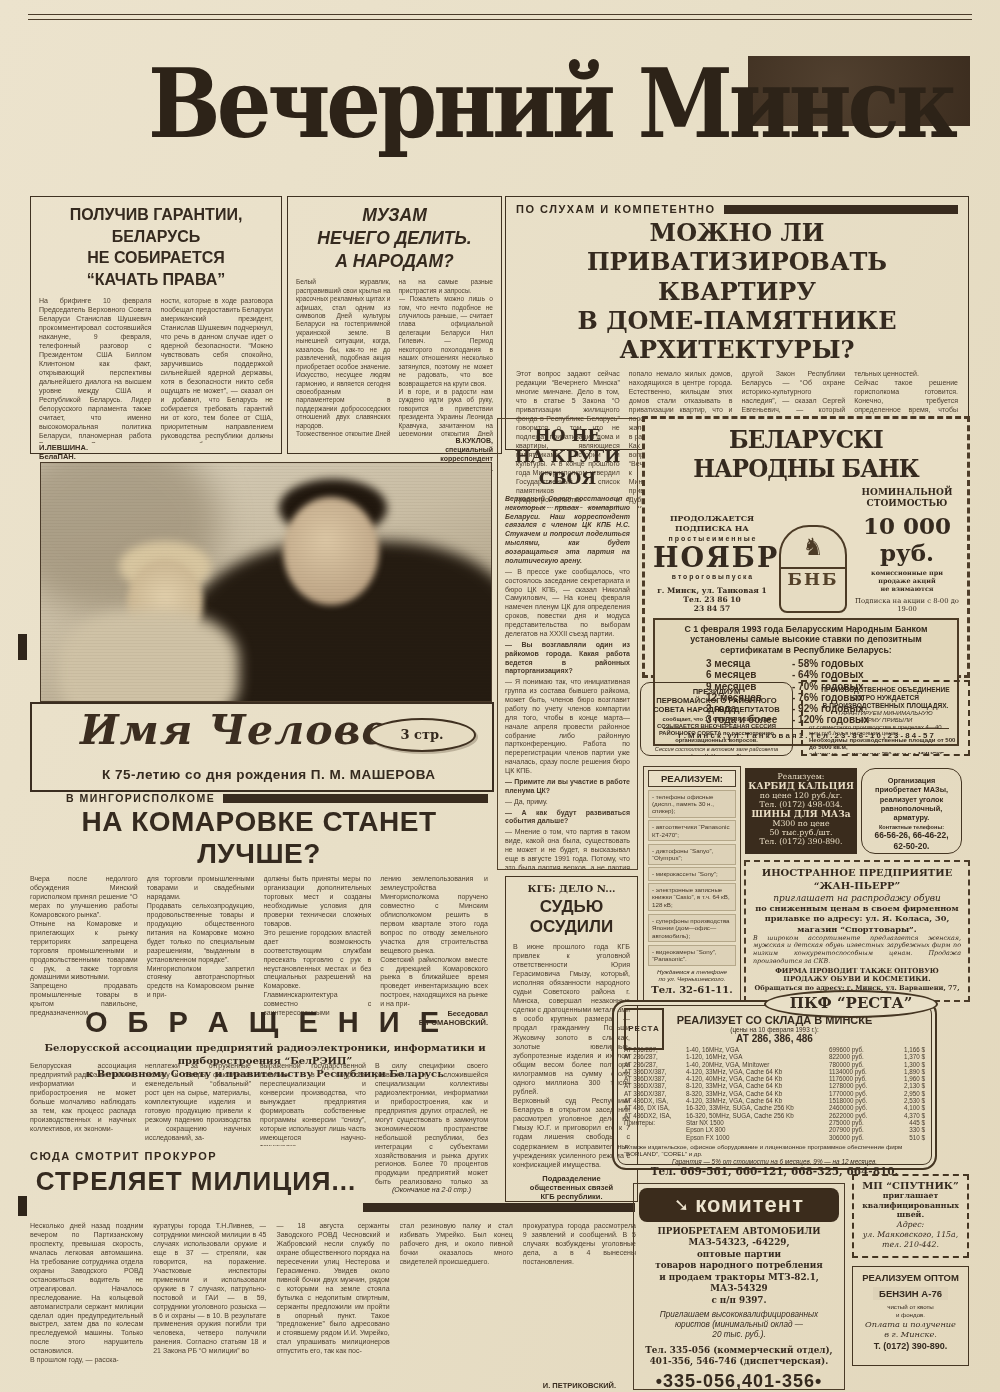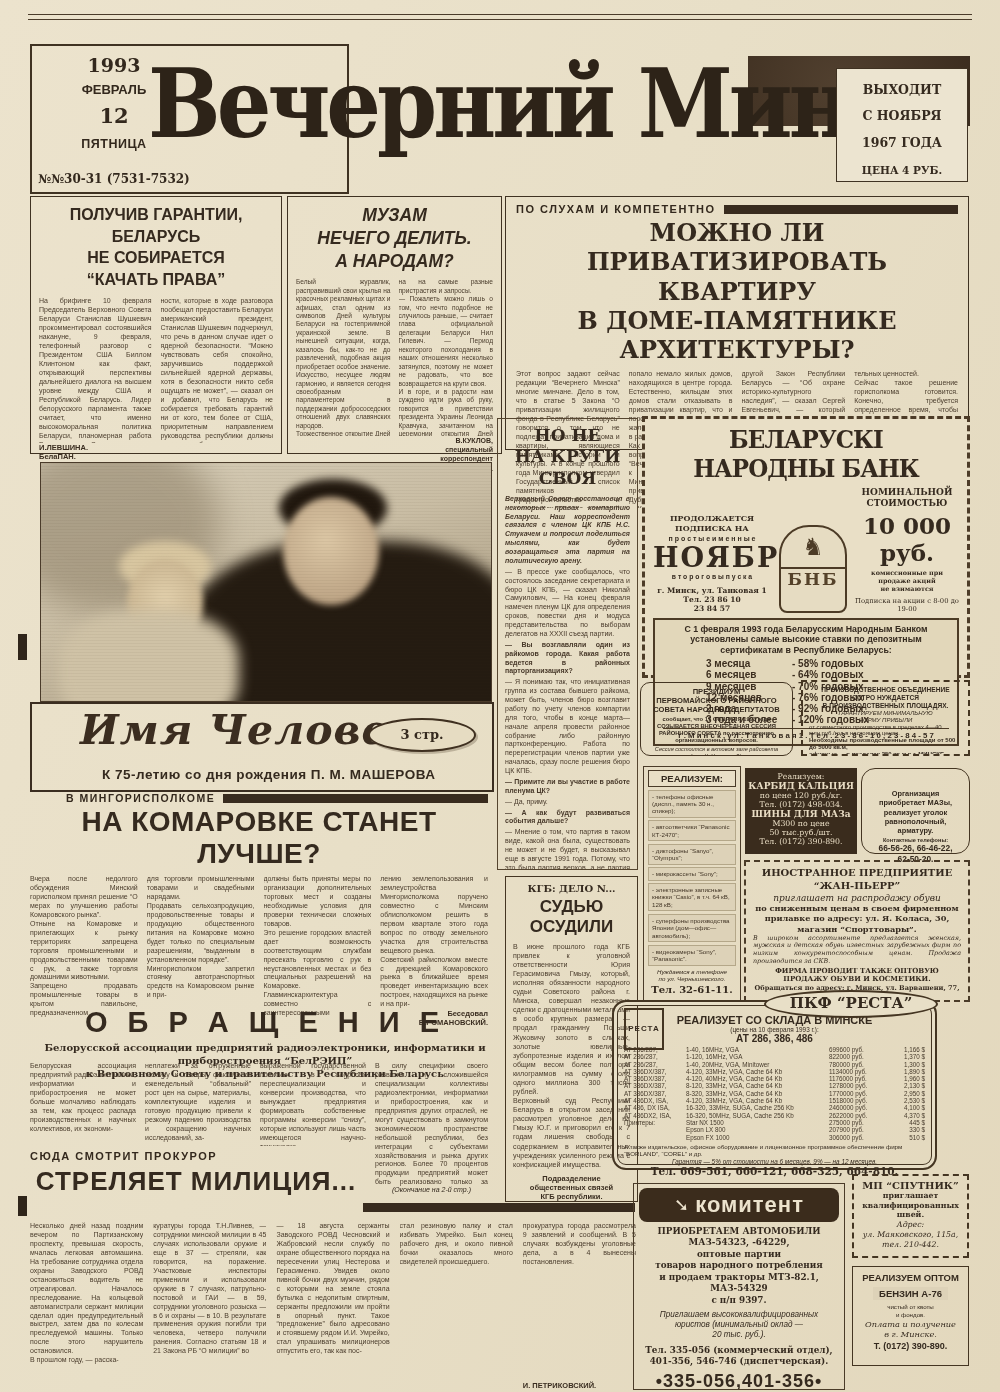--- a/index.html
+++ b/index.html
@@ -41,38 +41,23 @@
 </style>
 </head>
 <body>
 
 <div class="page">
 
   <div class="abs rule2" style="left:28px;top:14px;width:944px;"></div>
 
   <div class="abs" style="left:748px;top:56px;width:222px;height:70px;background:radial-gradient(circle at 40% 40%,#51402f,#3c2d1f);"></div>
 
-  <div class="abs box mh-date" style="left:30px;top:44px;width:315px;height:146px;border-width:2px;">
-    <div class="abs ctr" style="left:12px;top:8px;width:140px;">
-      <div class="serif" style="font-size:19px;">1993</div>
-      <div style="font-size:13px;margin-top:6px;">ФЕВРАЛЬ</div>
-      <div class="serif" style="font-size:21px;margin-top:6px;">12</div>
-      <div style="font-size:12.5px;margin-top:9px;letter-spacing:0.5px;">ПЯТНИЦА</div>
-    </div>
-    <div class="abs serif bold" style="left:6px;bottom:6px;width:220px;font-size:12px;">№№30-31 (7531-7532)</div>
-  </div>
 
   <div class="abs mh-title" style="left:148px;top:48px;">Вечерний Минск</div>
 
-  <div class="abs box ctr" style="left:836px;top:68px;width:130px;height:112px;background:#ece4d0;z-index:4;">
-    <div class="serif bold pre" style="font-size:12.5px;line-height:2.1;margin-top:8px;">ВЫХОДИТ
-С НОЯБРЯ
-1967 ГОДА</div>
-    <div class="serif bold" style="font-size:10.5px;margin-top:8px;">ЦЕНА 4 РУБ.</div>
-  </div>
 
   <div class="abs" style="left:18px;top:634px;width:9px;height:26px;background:#2f251a;"></div>
   <div class="abs" style="left:18px;top:1196px;width:9px;height:20px;background:#2f251a;"></div>
 
   <div class="abs box" style="left:30px;top:196px;width:252px;height:258px;padding:7px 8px;box-sizing:border-box;">
     <div class="ctr bold pre" style="font-size:16px;line-height:1.35;">ПОЛУЧИВ ГАРАНТИИ,
 БЕЛАРУСЬ
 НЕ СОБИРАЕТСЯ
 “КАЧАТЬ ПРАВА”</div>
     <div style="display:flex;gap:9px;margin-top:7px;height:146px;">
@@ -292,21 +277,21 @@
     <div style="font-size:7.8px;">Реализуем:</div>
     <div class="bold" style="font-size:9px;">КАРБИД КАЛЬЦИЯ</div>
     <div style="font-size:7.8px;">по цене 120 руб./кг.</div>
     <div style="font-size:7.8px;">Тел. (0172) 498-034.</div>
     <div class="bold" style="font-size:9px;">ШИНЫ ДЛЯ МАЗа</div>
     <div style="font-size:7.8px;">М300 по цене</div>
     <div style="font-size:7.8px;">50 тыс.руб./шт.</div>
     <div style="font-size:7.8px;">Тел. (0172) 390-890.</div>
   </div>
 
-  <div class="abs ctr" style="left:861px;top:768px;width:109px;height:86px;border:1.5px solid #443522;border-radius:14px;padding:20px 4px;box-sizing:border-box;">
+  <div class="abs ctr" style="left:861px;top:768px;width:101px;height:86px;border:1.5px solid #443522;border-radius:14px;padding:7px 4px;box-sizing:border-box;">
     <div class="bold pre" style="font-size:7.4px;line-height:1.25;">Организация
 приобретает МАЗы,
 реализует уголок
 равнополочный,
 арматуру.</div>
     <div class="bold" style="font-size:5.6px;margin-top:2px;">Контактные телефоны:</div>
     <div class="bold pre" style="font-size:8.4px;line-height:1.3;">66-56-26, 66-46-22,
 62-50-20.</div>
   </div>
 
@@ -355,21 +340,21 @@
   <div class="abs" style="left:363px;top:1203px;width:272px;height:9px;background:#382b1e;"></div>
 
   <div class="abs" style="left:30px;top:1222px;width:606px;height:168px;display:flex;gap:10px;">
     <div class="body-col" style="flex:1;">Несколько дней назад поздним вечером по Партизанскому проспекту, превышая скорость, мчалась легковая автомашина. На требование сотрудника отдела охраны Заводского РОВД остановиться водитель не отреагировал. Началось преследование. На кольцевой автомагистрали сержант милиции сделал один предупредительный выстрел, затем два по колесам преследуемой машины. Только после этого нарушитель остановился.
 В прошлом году, — расска-</div>
     <div class="body-col" style="flex:1;">куратуры города Т.Н.Ливнев, — сотрудники минской милиции в 45 случаях использовали оружие и еще в 37 — стреляли, как говорится, на поражение. Участковые инспекторы применили и использовали оружие в 7 случаях, патрульно-постовой и ГАИ — в 59, сотрудники уголовного розыска — в 6 и охраны — в 10. В результате применения оружия погибли три человека, четверо получили ранения. Согласно статьям 18 и 21 Закона РБ “О милиции” во</div>
     <div class="body-col" style="flex:1;">— 18 августа сержанты Заводского РОВД Чесновский и Жабровский несли службу по охране общественного порядка на пересечении улиц Нестерова и Герасименко. Увидев около пивной бочки двух мужчин, рядом с которыми на земле стояла бутылка с недопитым спиртным, сержанты предложили им пройти в опорный пункт. Такое “предложение” было адресовано и стоявшему рядом И.И. Умрейко, стал упрашивать милиционеров отпустить его, так как пос-</div>
     <div class="body-col" style="flex:1;">стал резиновую палку и стал избивать Умрейко. Был конец рабочего дня, и около пивной бочки оказалось много свидетелей происшедшего.</div>
     <div style="flex:1;display:flex;flex-direction:column;">
       <div class="body-col" style="flex:1;">прокуратура города рассмотрела 9 заявлений и сообщений. В 5 случаях возбуждены уголовные дела, а в 4 вынесены постановления.</div>
-      <div class="sig" style="text-align:left;" actable="false">И. ПЕТРИКОВСКИЙ.</div>
+      <div class="sig" style="text-align:center;" actable="false">И. ПЕТРИКОВСКИЙ.</div>
     </div>
   </div>
 
   <div class="abs" style="left:612px;top:1000px;width:325px;height:170px;border:2px solid #443522;border-radius:14px;box-shadow:inset 0 0 0 3px #e8dfc7,inset 0 0 0 4px #443522;padding:8px 10px 4px;box-sizing:border-box;">
     <div class="abs serif bold ctr" style="top:-12px;left:150px;width:170px;height:24px;line-height:22px;border:2px solid #443522;border-radius:50%;background:#e8dfc7;font-size:15px;">ПКФ “РЕСТА”</div>
     <div class="abs ctr bold" style="left:10px;top:6px;width:36px;height:38px;border:2px solid #443522;font-size:8px;line-height:38px;letter-spacing:1px;">РЕСТА</div>
     <div class="bold ctr" style="font-size:11px;margin-top:4px;">РЕАЛИЗУЕТ СО СКЛАДА В МИНСКЕ</div>
     <div class="ctr" style="font-size:6.4px;">(цены на 10 февраля 1993 г.):</div>
     <div class="bold ctr" style="font-size:10px;">АТ 286, 386, 486</div>
     <div style="margin-top:2px;">

